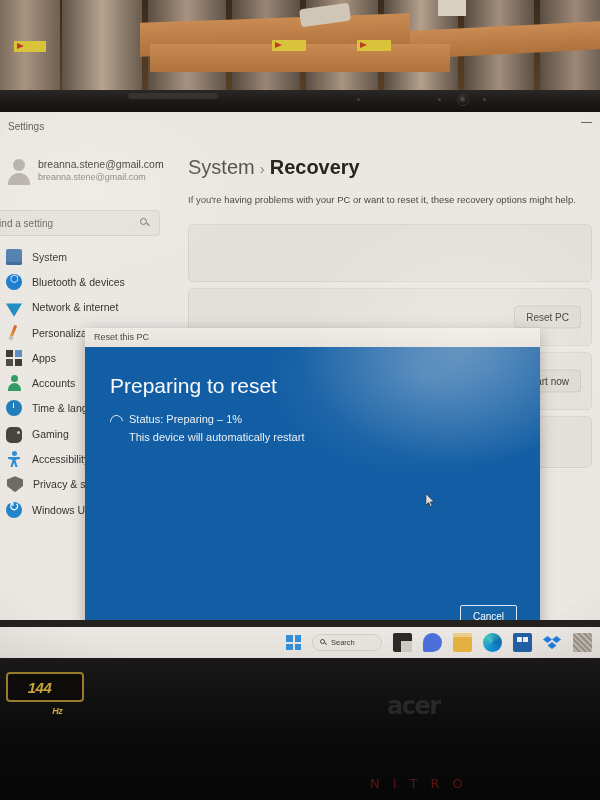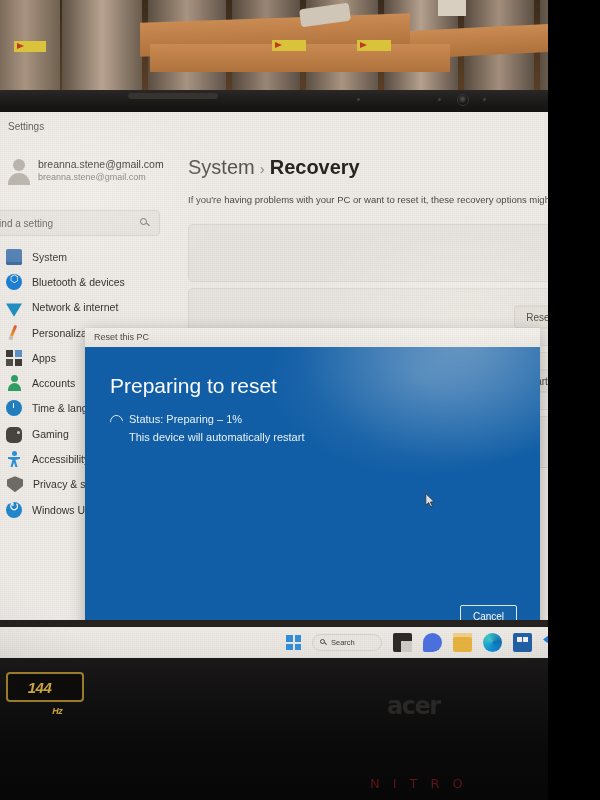--- a/index.html
+++ b/index.html
@@ -1,19 +1,19 @@
 <!DOCTYPE html>
 <html><head>
 <meta charset="utf-8">
 <style>
   * { margin:0; padding:0; box-sizing:border-box; }
   html,body { width:600px; height:800px; overflow:hidden; background:#000; }
   body { font-family:"Liberation Sans", sans-serif; }
 
-  #photo { position:relative; width:548px; height:800px; overflow:hidden; }
+  #photo { position:relative; width:600px; height:800px; overflow:hidden; }
 
   
   .bg-scene { position:absolute; left:0; top:0; width:600px; height:96px;
     background:
       linear-gradient(180deg,#3a2b1c 0%,#4a3420 40%,#5a3f26 100%);
     overflow:hidden; }
   .pipe { position:absolute; top:-6px; height:110px; border-radius:4px; }
   .crate { position:absolute; background:linear-gradient(180deg,#c98b52,#b0723c); }
   .ylabel { position:absolute; height:11px; background:#d9c33a; }
   .ylabel::after { content:""; position:absolute; left:3px; top:2px; width:0;height:0;

